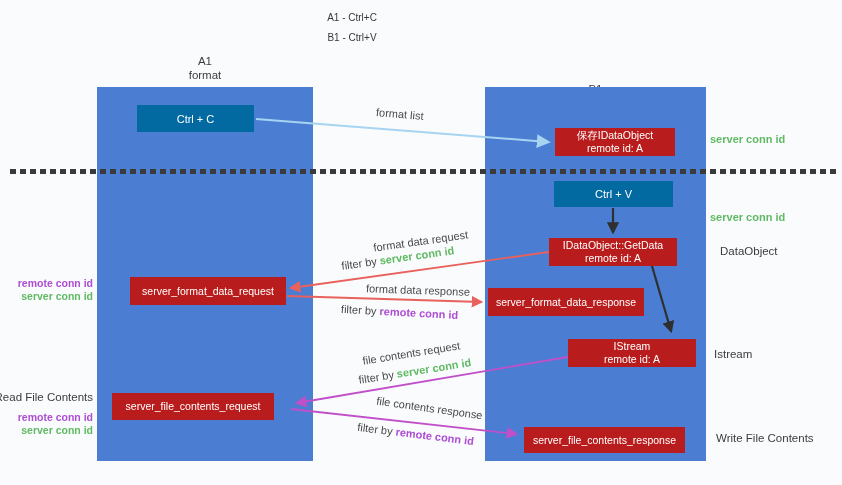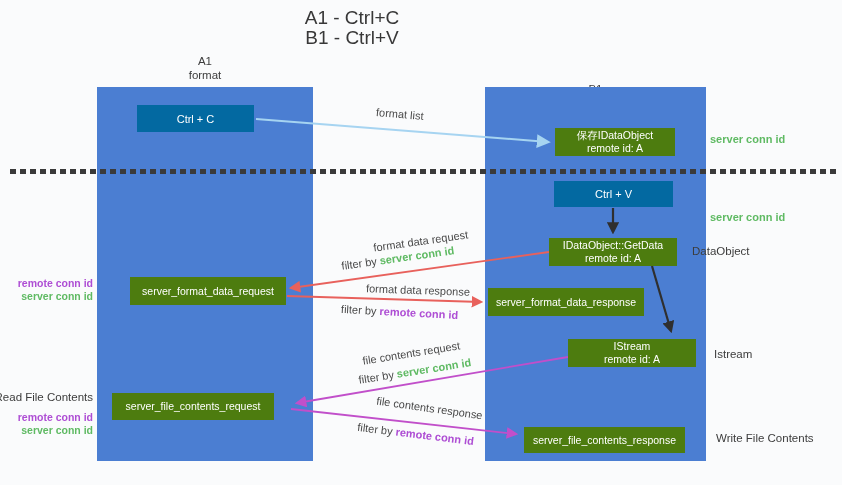--- a/index.html
+++ b/index.html
@@ -1,32 +1,32 @@
 <!DOCTYPE html>
 <html><head>
 <meta charset="utf-8">
 <style>
   html,body{margin:0;padding:0;}
   body{background:#fafafa;font-family:"Liberation Sans",sans-serif;}
   .canvas{position:relative;width:842px;height:485px;background:#fafbfc;overflow:hidden;}
 
   .title{position:absolute;left:0;top:8px;width:704px;text-align:center;
-         font-size:19px;line-height:20px;color:#383838;}
+         font-size:10px;line-height:20px;color:#383838;}
   .lane-header{position:absolute;text-align:center;font-size:11.5px;line-height:14px;color:#3c3c3c;}
   .lane{position:absolute;top:87px;height:374px;background:#4b7ed2;z-index:1;}
 
   .divider{position:absolute;left:10px;top:169px;width:826px;height:5px;z-index:2;
            background:repeating-linear-gradient(to right,#3a3a3a 0 6px,transparent 6px 10px);}
 
   .arrow-layer{position:absolute;left:0;top:0;width:842px;height:485px;z-index:2;}
 
   .node{position:absolute;z-index:3;display:flex;flex-direction:column;align-items:center;
         justify-content:center;color:#fff;text-align:center;}
   .green{background:#0369a1;font-size:11px;}
-  .orange{background:#4d7c0f;font-size:10.5px;line-height:13px;align-items:center;}
+  .orange{background:#b91c1c;font-size:10.5px;line-height:13px;align-items:center;}
 
   .ann{position:absolute;z-index:3;font-size:11.5px;color:#3c3c3c;white-space:nowrap;}
   .ann.right-align{text-align:right;line-height:13px;font-size:10.5px;}
   .green-t{color:#5fba63;font-weight:bold;}
   .purple-t{color:#ae4ed4;font-weight:bold;}
 
   .alabel{position:absolute;z-index:4;font-size:11px;color:#4a4a4a;white-space:nowrap;}
 </style>
 </head>
 <body>
@@ -112,21 +112,21 @@
   <div class="node orange" style="left:112px;top:393px;width:162px;height:27px;">
     <div>server_file_contents_request</div>
   </div>
 
   <div class="node orange" style="left:524px;top:427px;width:161px;height:26px;">
     <div>server_file_contents_response</div>
   </div>
 
   <div class="ann green-t" style="left:710px;top:133px;font-size:11px;">server conn id</div>
   <div class="ann green-t" style="left:710px;top:211px;font-size:11px;">server conn id</div>
-  <div class="ann" style="left:692px;top:245px;text-align:center;">DataObject</div>
+  <div class="ann" style="left:720px;top:245px;text-align:center;">DataObject</div>
   <div class="ann" style="left:714px;top:348px;">Istream</div>
   <div class="ann" style="left:716px;top:432px;">Write File Contents</div>
 
   <div class="ann right-align" style="right:749px;top:277px;">
     <div class="purple-t">remote conn id</div>
     <div class="green-t">server conn id</div>
   </div>
   <div class="ann" style="right:749px;top:391px;">Read File Contents</div>
   <div class="ann right-align" style="right:749px;top:411px;">
     <div class="purple-t">remote conn id</div>

